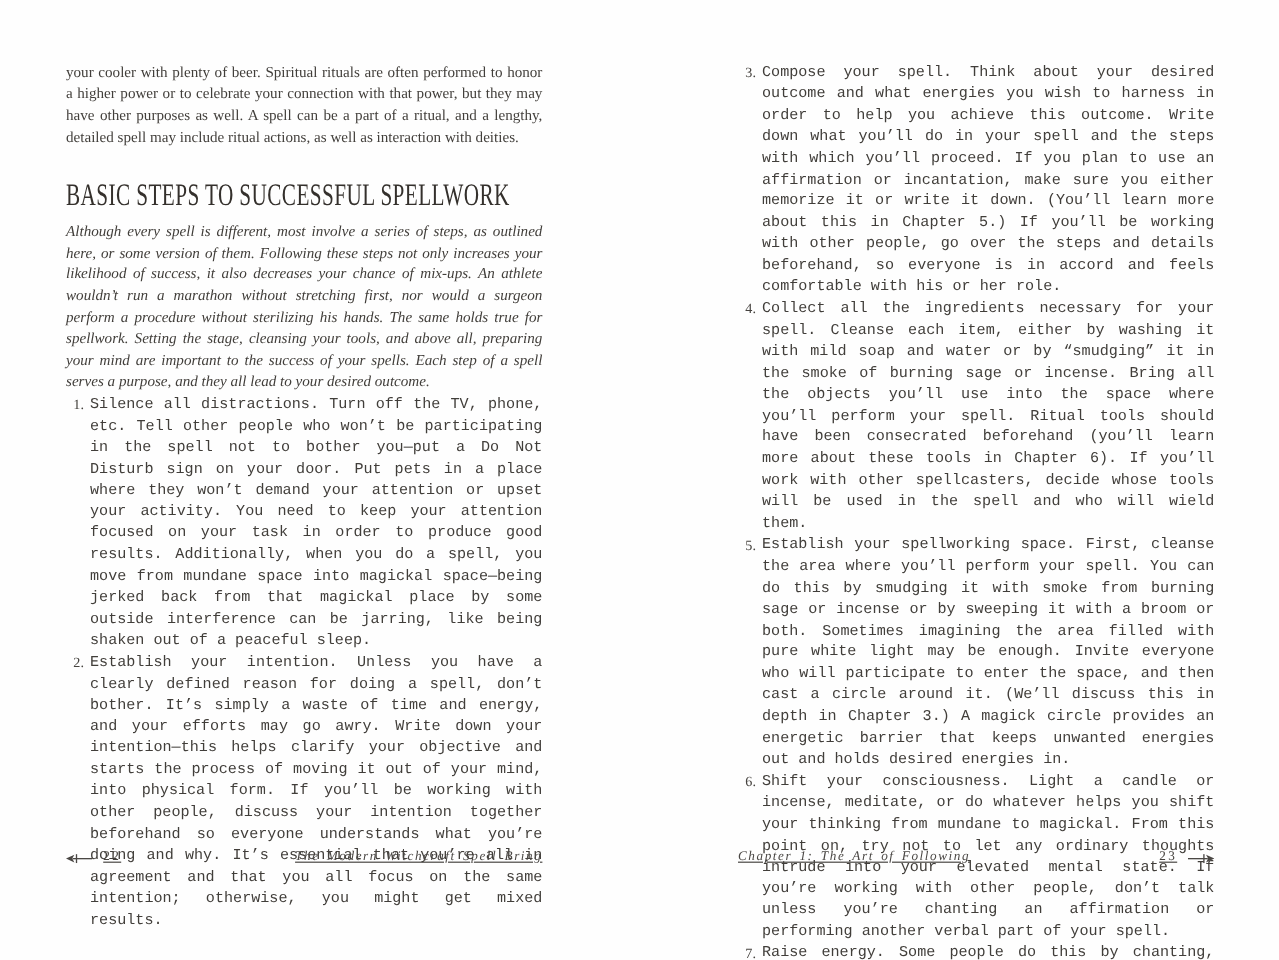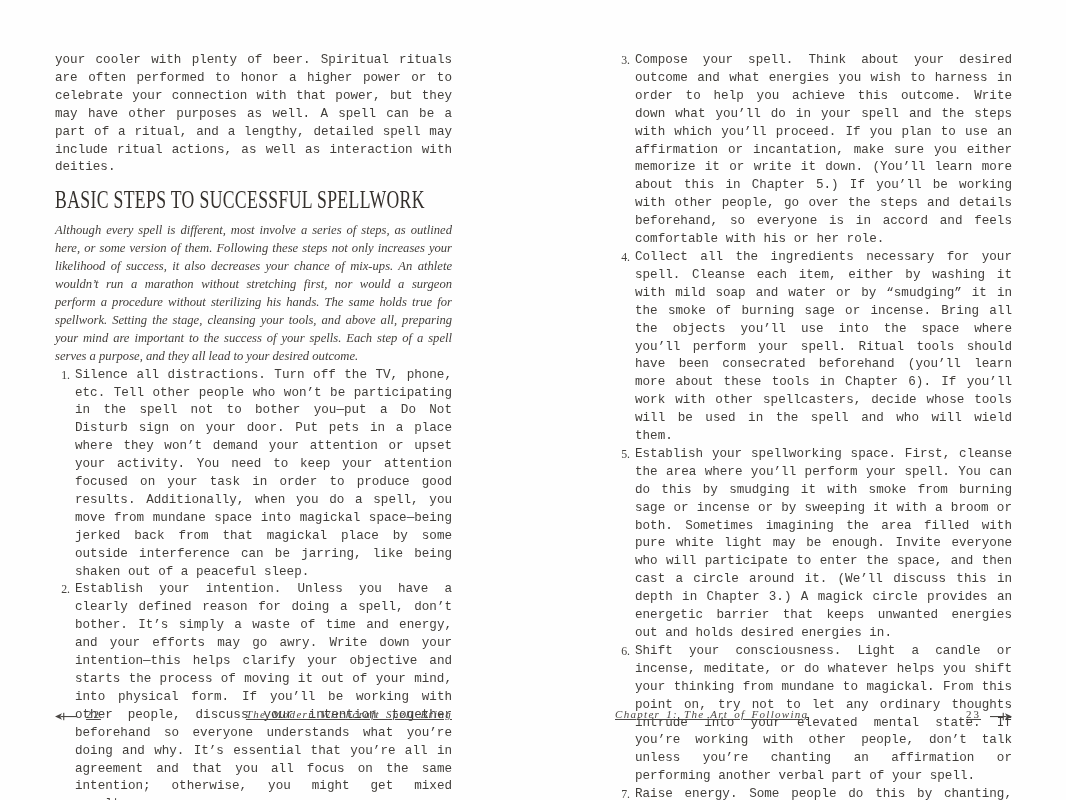--- a/index.html
+++ b/index.html
@@ -30,22 +30,21 @@
     hyphens: auto;
     -webkit-hyphens: auto;
   }
   .page-left  { left: 55px;  }
   .page-right { left: 615px; }
 
   .body-par {
     margin: 0;
   }
   .continuation {
-    margin-bottom: 8px;
-    font-family: Liberation Mono, monospace;
+    margin-bottom: 24px;
   }
   .section-heading {
     margin: 0 0 7px 0;
     padding: 0;
     height: 30px;
     line-height: 30px;
     color: #34302c;
     font-weight: 400;
     white-space: nowrap;
     text-align: left;

